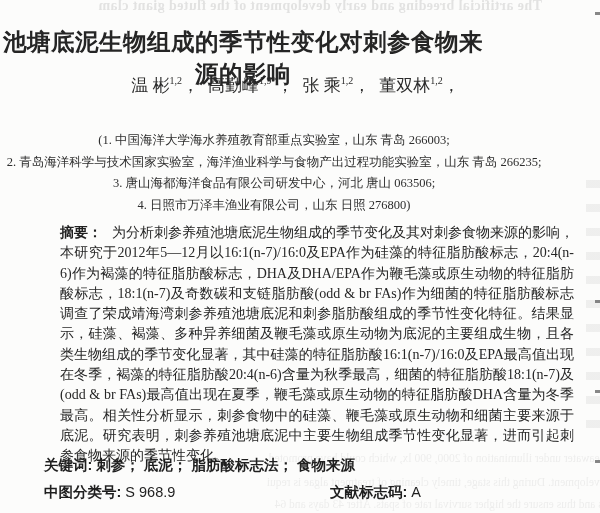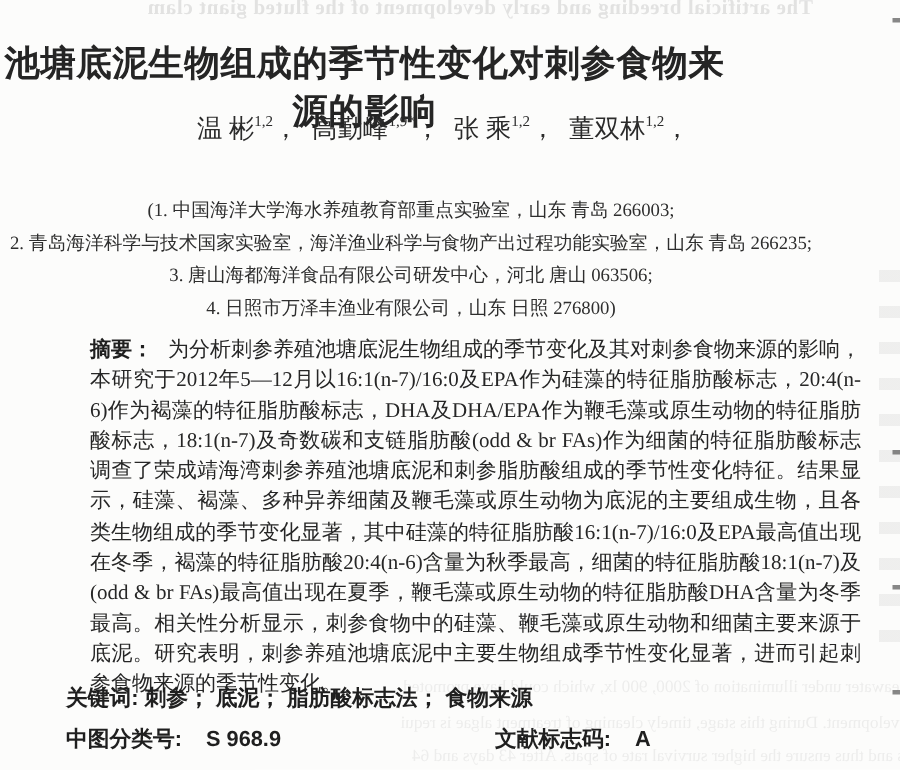--- a/index.html
+++ b/index.html
@@ -100,21 +100,21 @@
   .footer {
     position: absolute;
     top: 483px; left: 44px; width: 514px;
     font-size: 14.5px;
     font-family: "Liberation Sans", "DejaVu Sans", sans-serif;
     font-weight: 700;
     color: #1f1f1f;
   }
   .footer .clc { position: absolute; left: 0; top: 0; }
   .footer .doc { position: absolute; left: 286px; top: 0; }
-  .footer .value { font-weight: 700; margin-left: 16px; }
+  .footer .value { font-weight: 400; margin-left: 4px; }
 
   
   .tick { position: absolute; right: 0; width: 5px; height: 3px; background: #555; opacity: 0.7; }
   .tick-1 { top: 12px; } .tick-2 { top: 300px; } .tick-3 { top: 390px; } .tick-4 { top: 460px; }
 </style>
 </head>
 <body>
 
 <div class="page">
 

